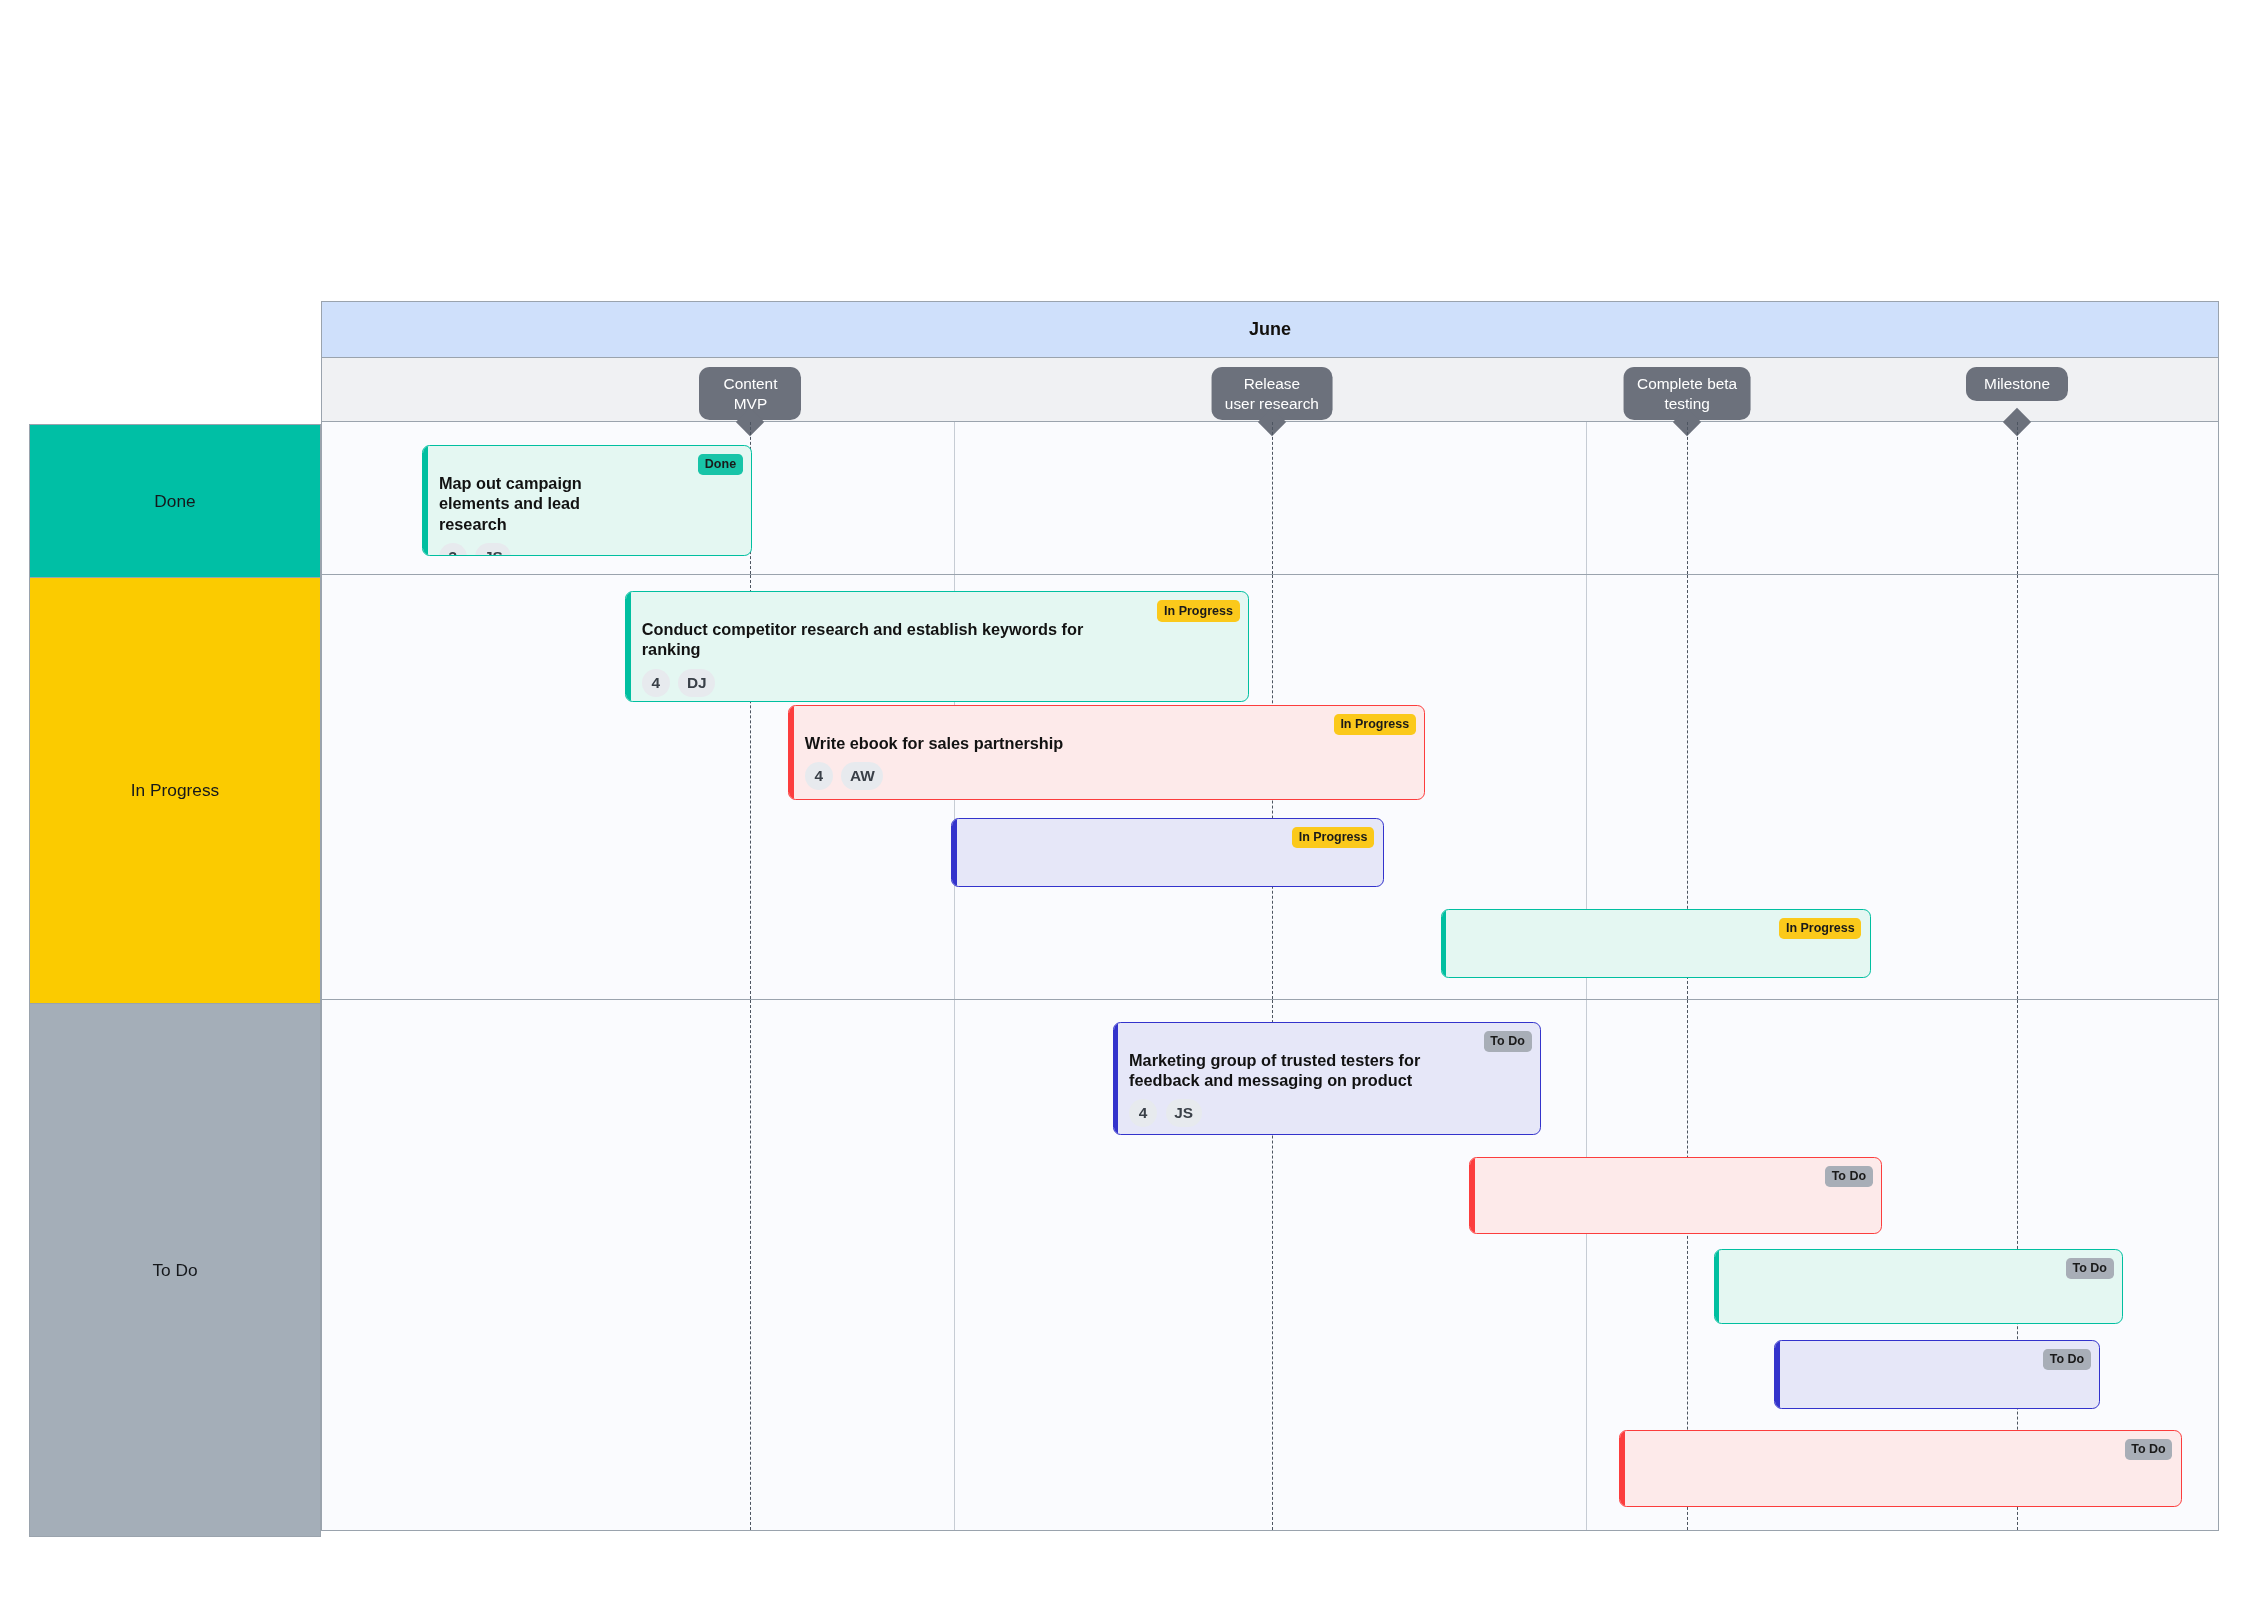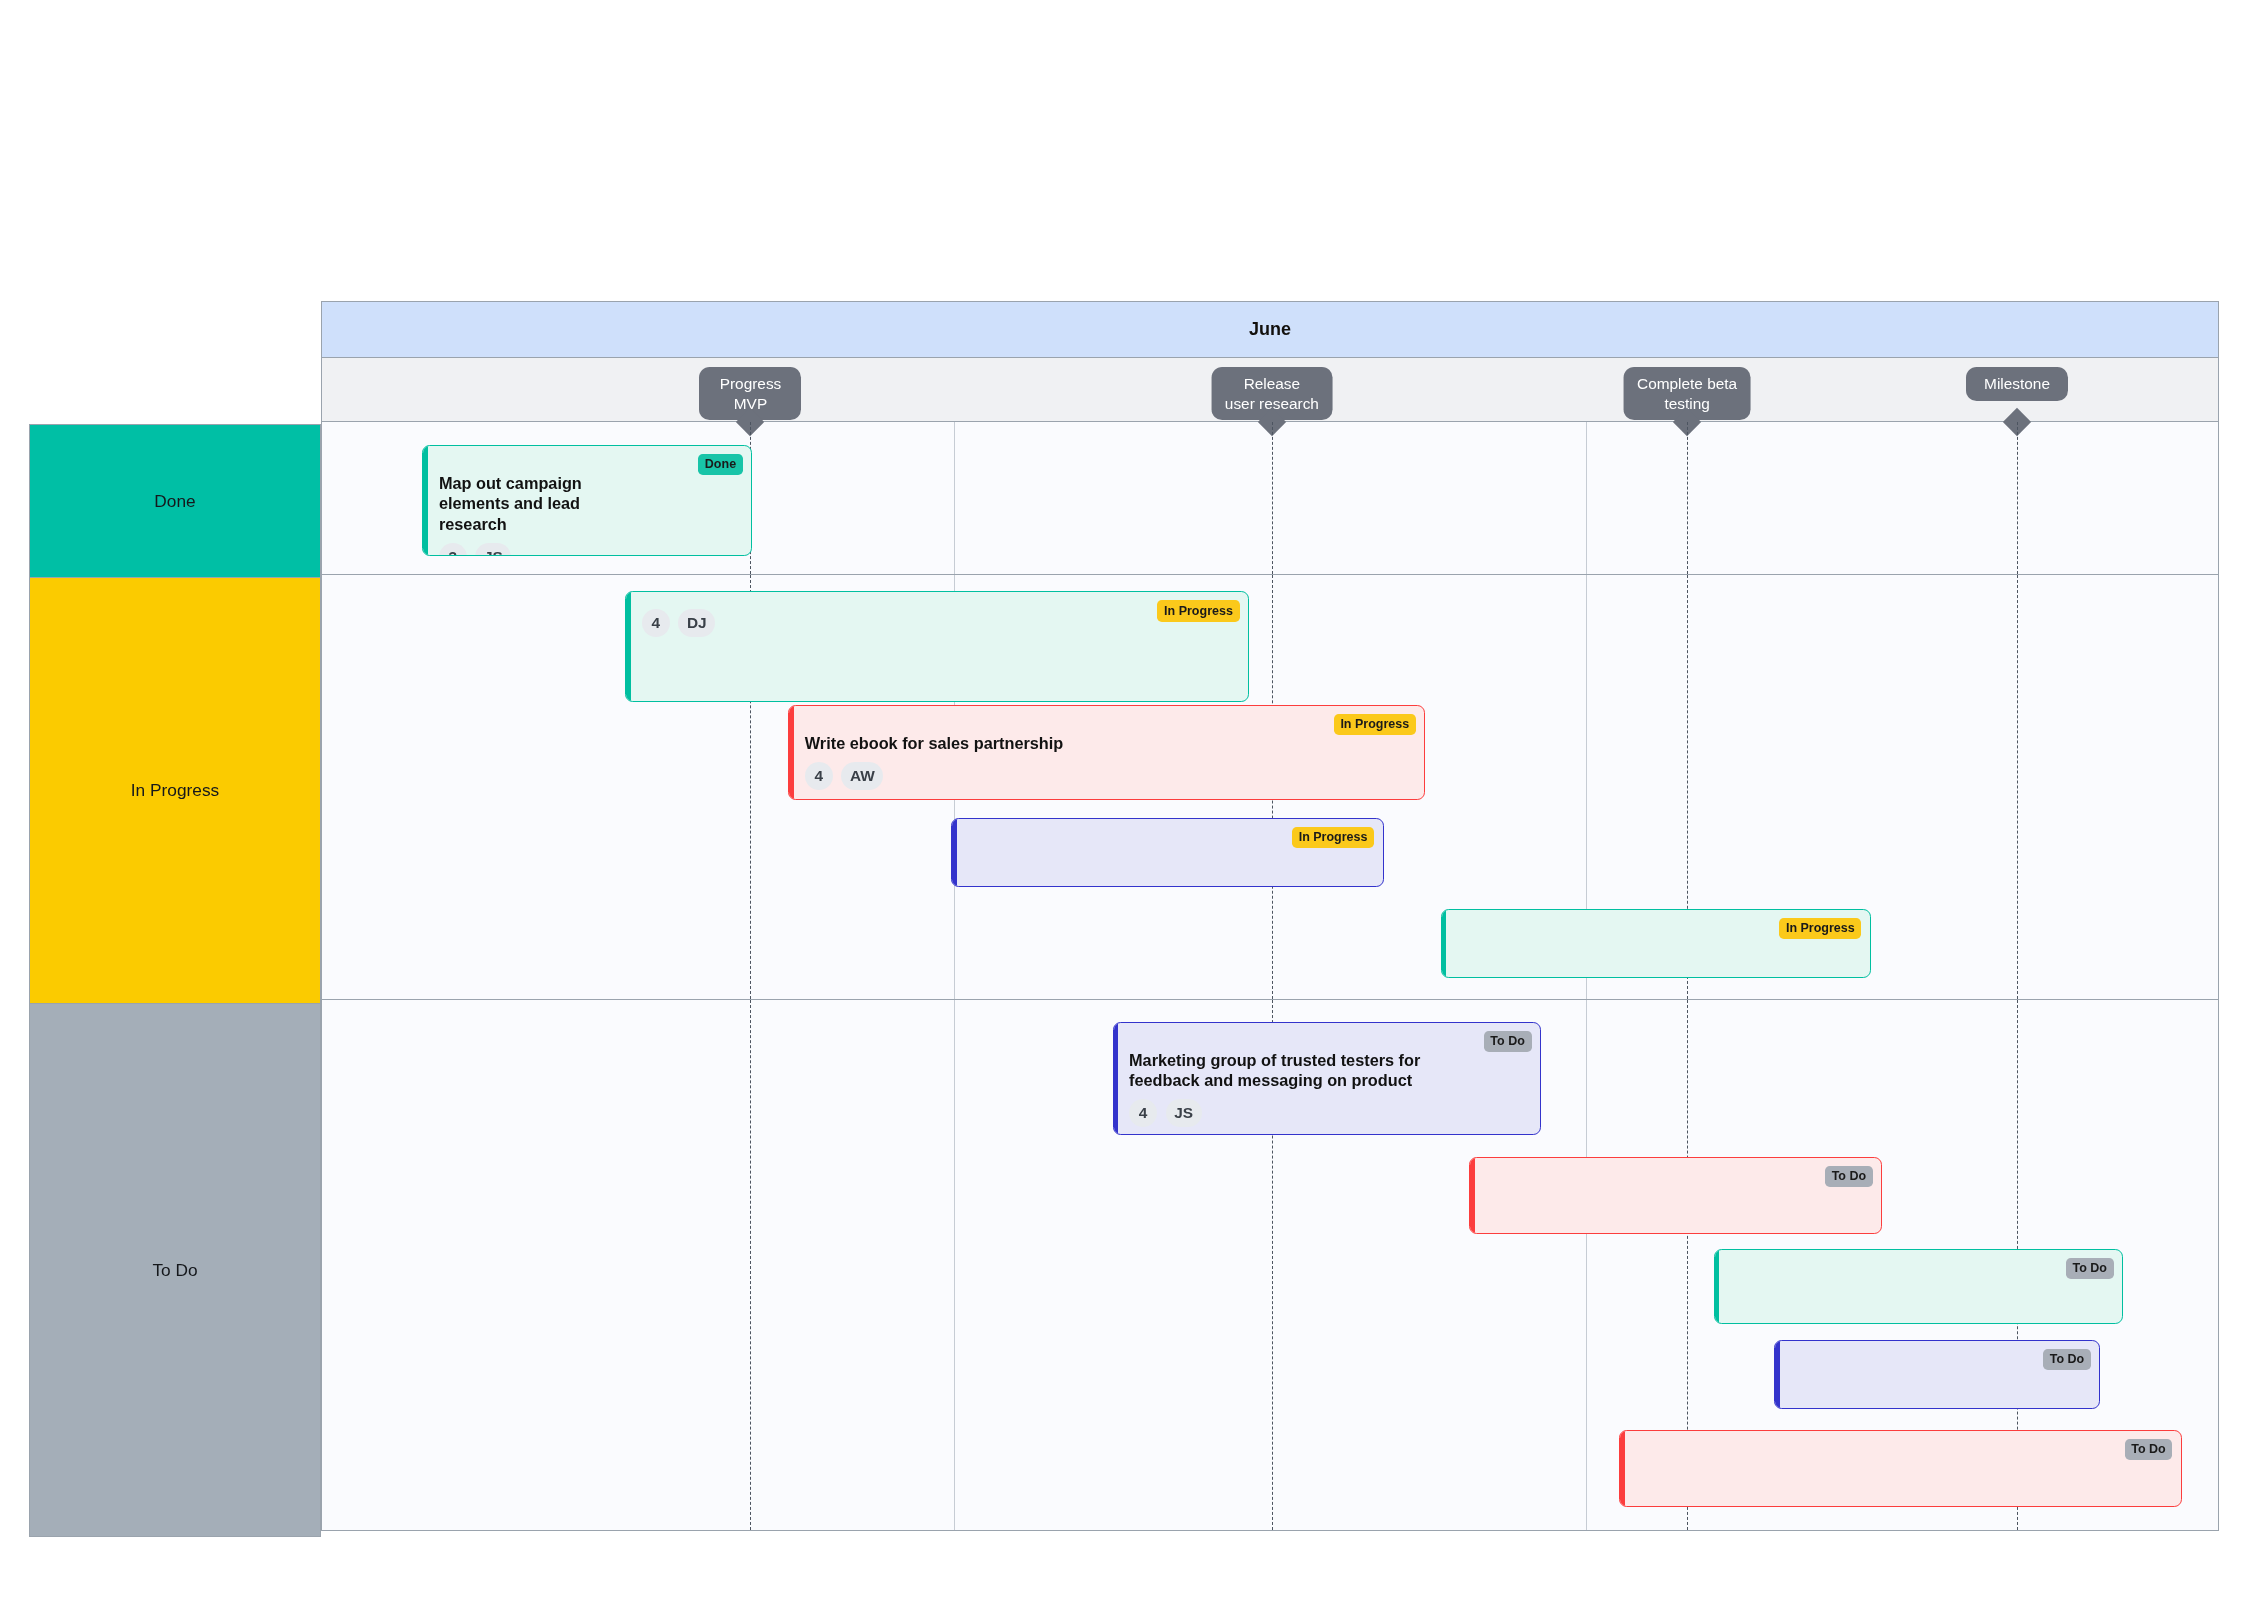--- a/index.html
+++ b/index.html
@@ -212,21 +212,21 @@
 <body>
 
 <div id="root">
 
 
   <div class="timeline">
     <div class="months" id="months">
         <div class="month shaded">June</div>
       </div>
     <div class="milestones" id="milestones">
-        <div class="ms-pill" style="left: 22.6%;">Progress
+        <div class="ms-pill" style="left: 22.6%;">Content
 MVP</div>
         <div class="ms-diamond" style="left: 22.6%;"></div>
         <div class="ms-pill" style="left: 50.1%;">Release
 user research</div>
         <div class="ms-diamond" style="left: 50.1%;"></div>
         <div class="ms-pill" style="left: 72%;">Complete beta
 testing</div>
         <div class="ms-diamond" style="left: 72%;"></div>
         <div class="ms-pill" style="left: 89.4%;">Milestone</div>
         <div class="ms-diamond" style="left: 89.4%;"></div>
@@ -258,20 +258,21 @@
             <div class="vline" style="left: 33.33%;"></div>
             <div class="vline" style="left: 66.66%;"></div>
             <div class="dline" style="left: 22.6%;"></div>
             <div class="dline" style="left: 50.1%;"></div>
             <div class="dline" style="left: 72%;"></div>
             <div class="dline" style="left: 89.4%;"></div>
             <div class="bar" style="left: 16%; width: 32.9%; top: 16.3px; height: 111px; border-color: rgb(0, 191, 160); background: rgb(228, 247, 242);">
               <div class="accent" style="background: rgb(0, 191, 160);"></div>
               <div class="bar-body">
                 <div class="badge inprogress">In Progress</div>
+                <div class="bar-title">Conduct competitor research and establish keywords for ranking</div>
                 <div class="bar-meta">
                   <div class="chip">4</div>
                   <div class="chip">DJ</div>
                 </div>
               </div>
             </div>
             <div class="bar" style="left: 24.6%; width: 33.6%; top: 130px; height: 95px; border-color: rgb(252, 61, 61); background: rgb(253, 234, 234);">
               <div class="accent" style="background: rgb(252, 61, 61);"></div>
               <div class="bar-body">
                 <div class="badge inprogress">In Progress</div>

